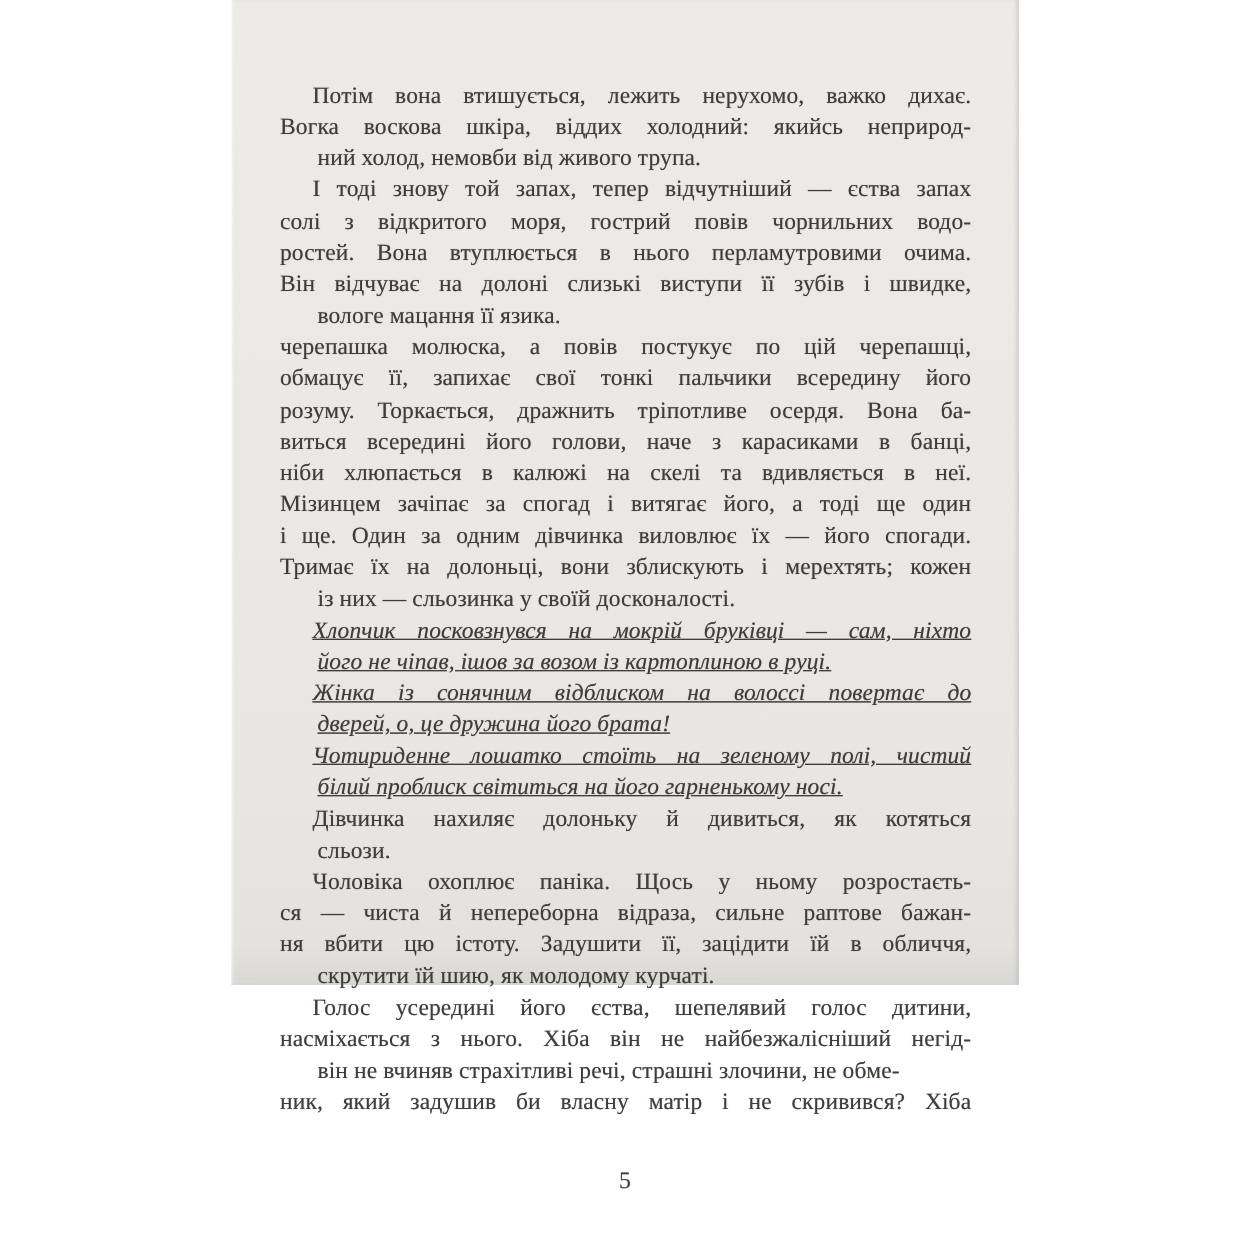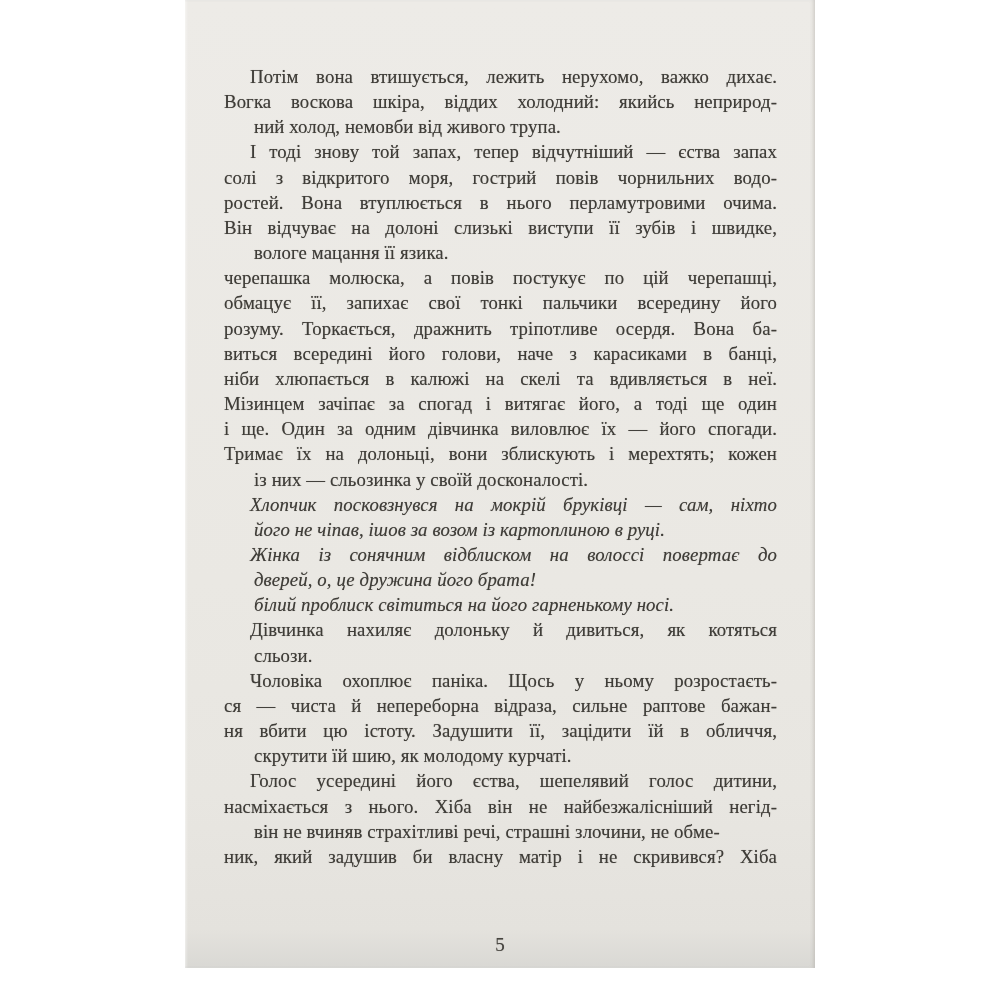--- a/index.html
+++ b/index.html
@@ -15,21 +15,21 @@
     position: relative;
     width: 1000px;
     height: 1000px;
     background: #ffffff;
   }
   .page {
     position: absolute;
     left: 185px;
     top: 0;
     width: 630px;
-    height: 968px;
+    height: 788px;
     background: linear-gradient(180deg,
       #edebe7 0%,
       #eae8e3 60%,
       #e8e6e1 82%,
       #e4e2dd 96%,
       #d9d8d4 100%);
     box-shadow: inset -3px 0 4px -2px rgba(150,148,142,0.45),
                 inset 2px 0 3px -1px rgba(255,255,255,0.6);
   }
   .text-block {
@@ -44,21 +44,21 @@
     font-size: 18.8px;
     line-height: 25.15px;
     white-space: nowrap;
     text-align: justify;
     text-align-last: justify;
     text-justify: inter-word;
     letter-spacing: 0.1px;
   }
   .line.indent { text-indent: 26px; }
   .line.para-end { text-align-last: left; margin-left: 30px; }
-  .line.italic { font-style: italic; }
+  .line.italic { font-style: italic; text-decoration: underline; }
   .page-number {
     position: absolute;
     left: 0;
     top: 934px;
     width: 100%;
     text-align: center;
     font-size: 19px;
     color: #46443f;
     text-shadow: 0 0 0.7px rgba(63,61,56,0.5);
   }
@@ -83,20 +83,21 @@
         <div class="line">виться всередині його голови, наче з карасиками в банці,</div>
         <div class="line">ніби хлюпається в калюжі на скелі та вдивляється в неї.</div>
         <div class="line">Мізинцем зачіпає за спогад і витягає його, а тоді ще один</div>
         <div class="line">і ще. Один за одним дівчинка виловлює їх — його спогади.</div>
         <div class="line">Тримає їх на долоньці, вони зблискують і мерехтять; кожен</div>
         <div class="line para-end">із них — сльозинка у своїй досконалості.</div>
         <div class="line italic indent">Хлопчик посковзнувся на мокрій бруківці — сам, ніхто</div>
         <div class="line italic para-end">його не чіпав, ішов за возом із картоплиною в руці.</div>
         <div class="line italic indent">Жінка із сонячним відблиском на волоссі повертає до</div>
         <div class="line italic para-end">дверей, о, це дружина його брата!</div>
+        <div class="line italic indent">Чотириденне лошатко стоїть на зеленому полі, чистий</div>
         <div class="line italic para-end">білий проблиск світиться на його гарненькому носі.</div>
         <div class="line indent">Дівчинка нахиляє долоньку й дивиться, як котяться</div>
         <div class="line para-end">сльози.</div>
         <div class="line indent">Чоловіка охоплює паніка. Щось у ньому розростаєть-</div>
         <div class="line">ся — чиста й непереборна відраза, сильне раптове бажан-</div>
         <div class="line">ня вбити цю істоту. Задушити її, зацідити їй в обличчя,</div>
         <div class="line para-end">скрутити їй шию, як молодому курчаті.</div>
         <div class="line indent">Голос усередині його єства, шепелявий голос дитини,</div>
         <div class="line">насміхається з нього. Хіба він не найбезжалісніший негід-</div>
         <div class="line para-end">він не вчиняв страхітливі речі, страшні злочини, не обме-</div>

